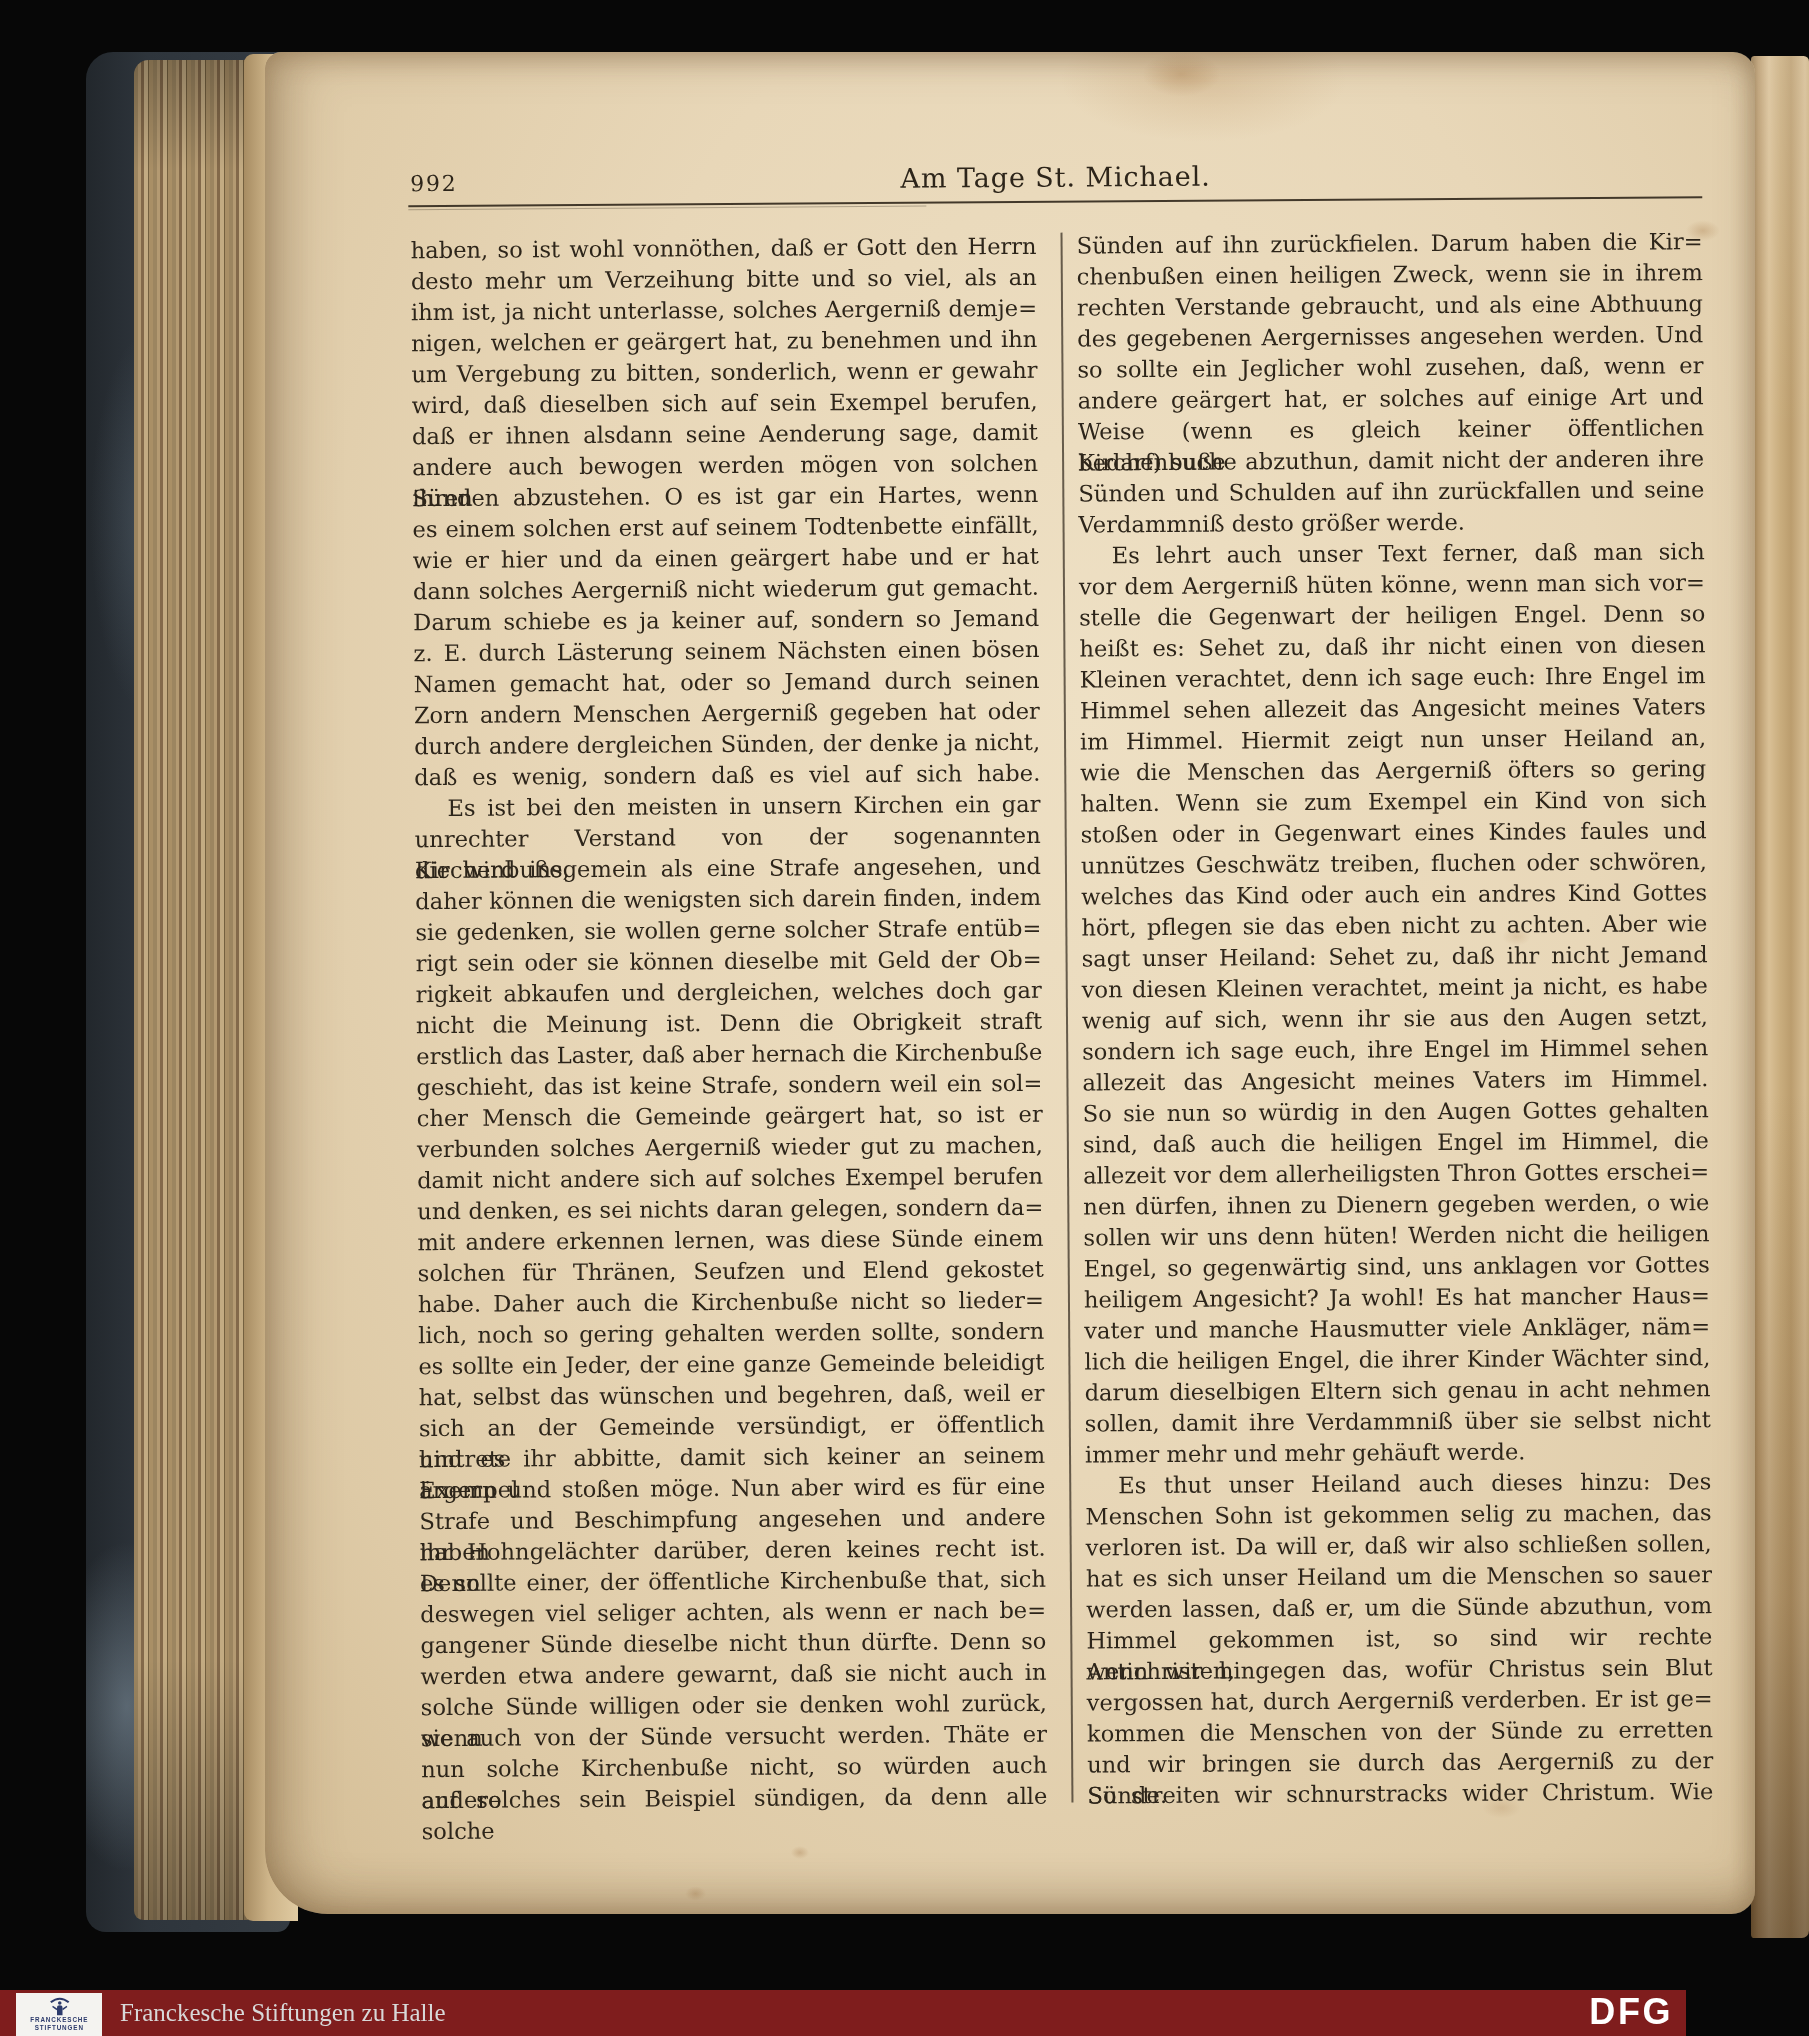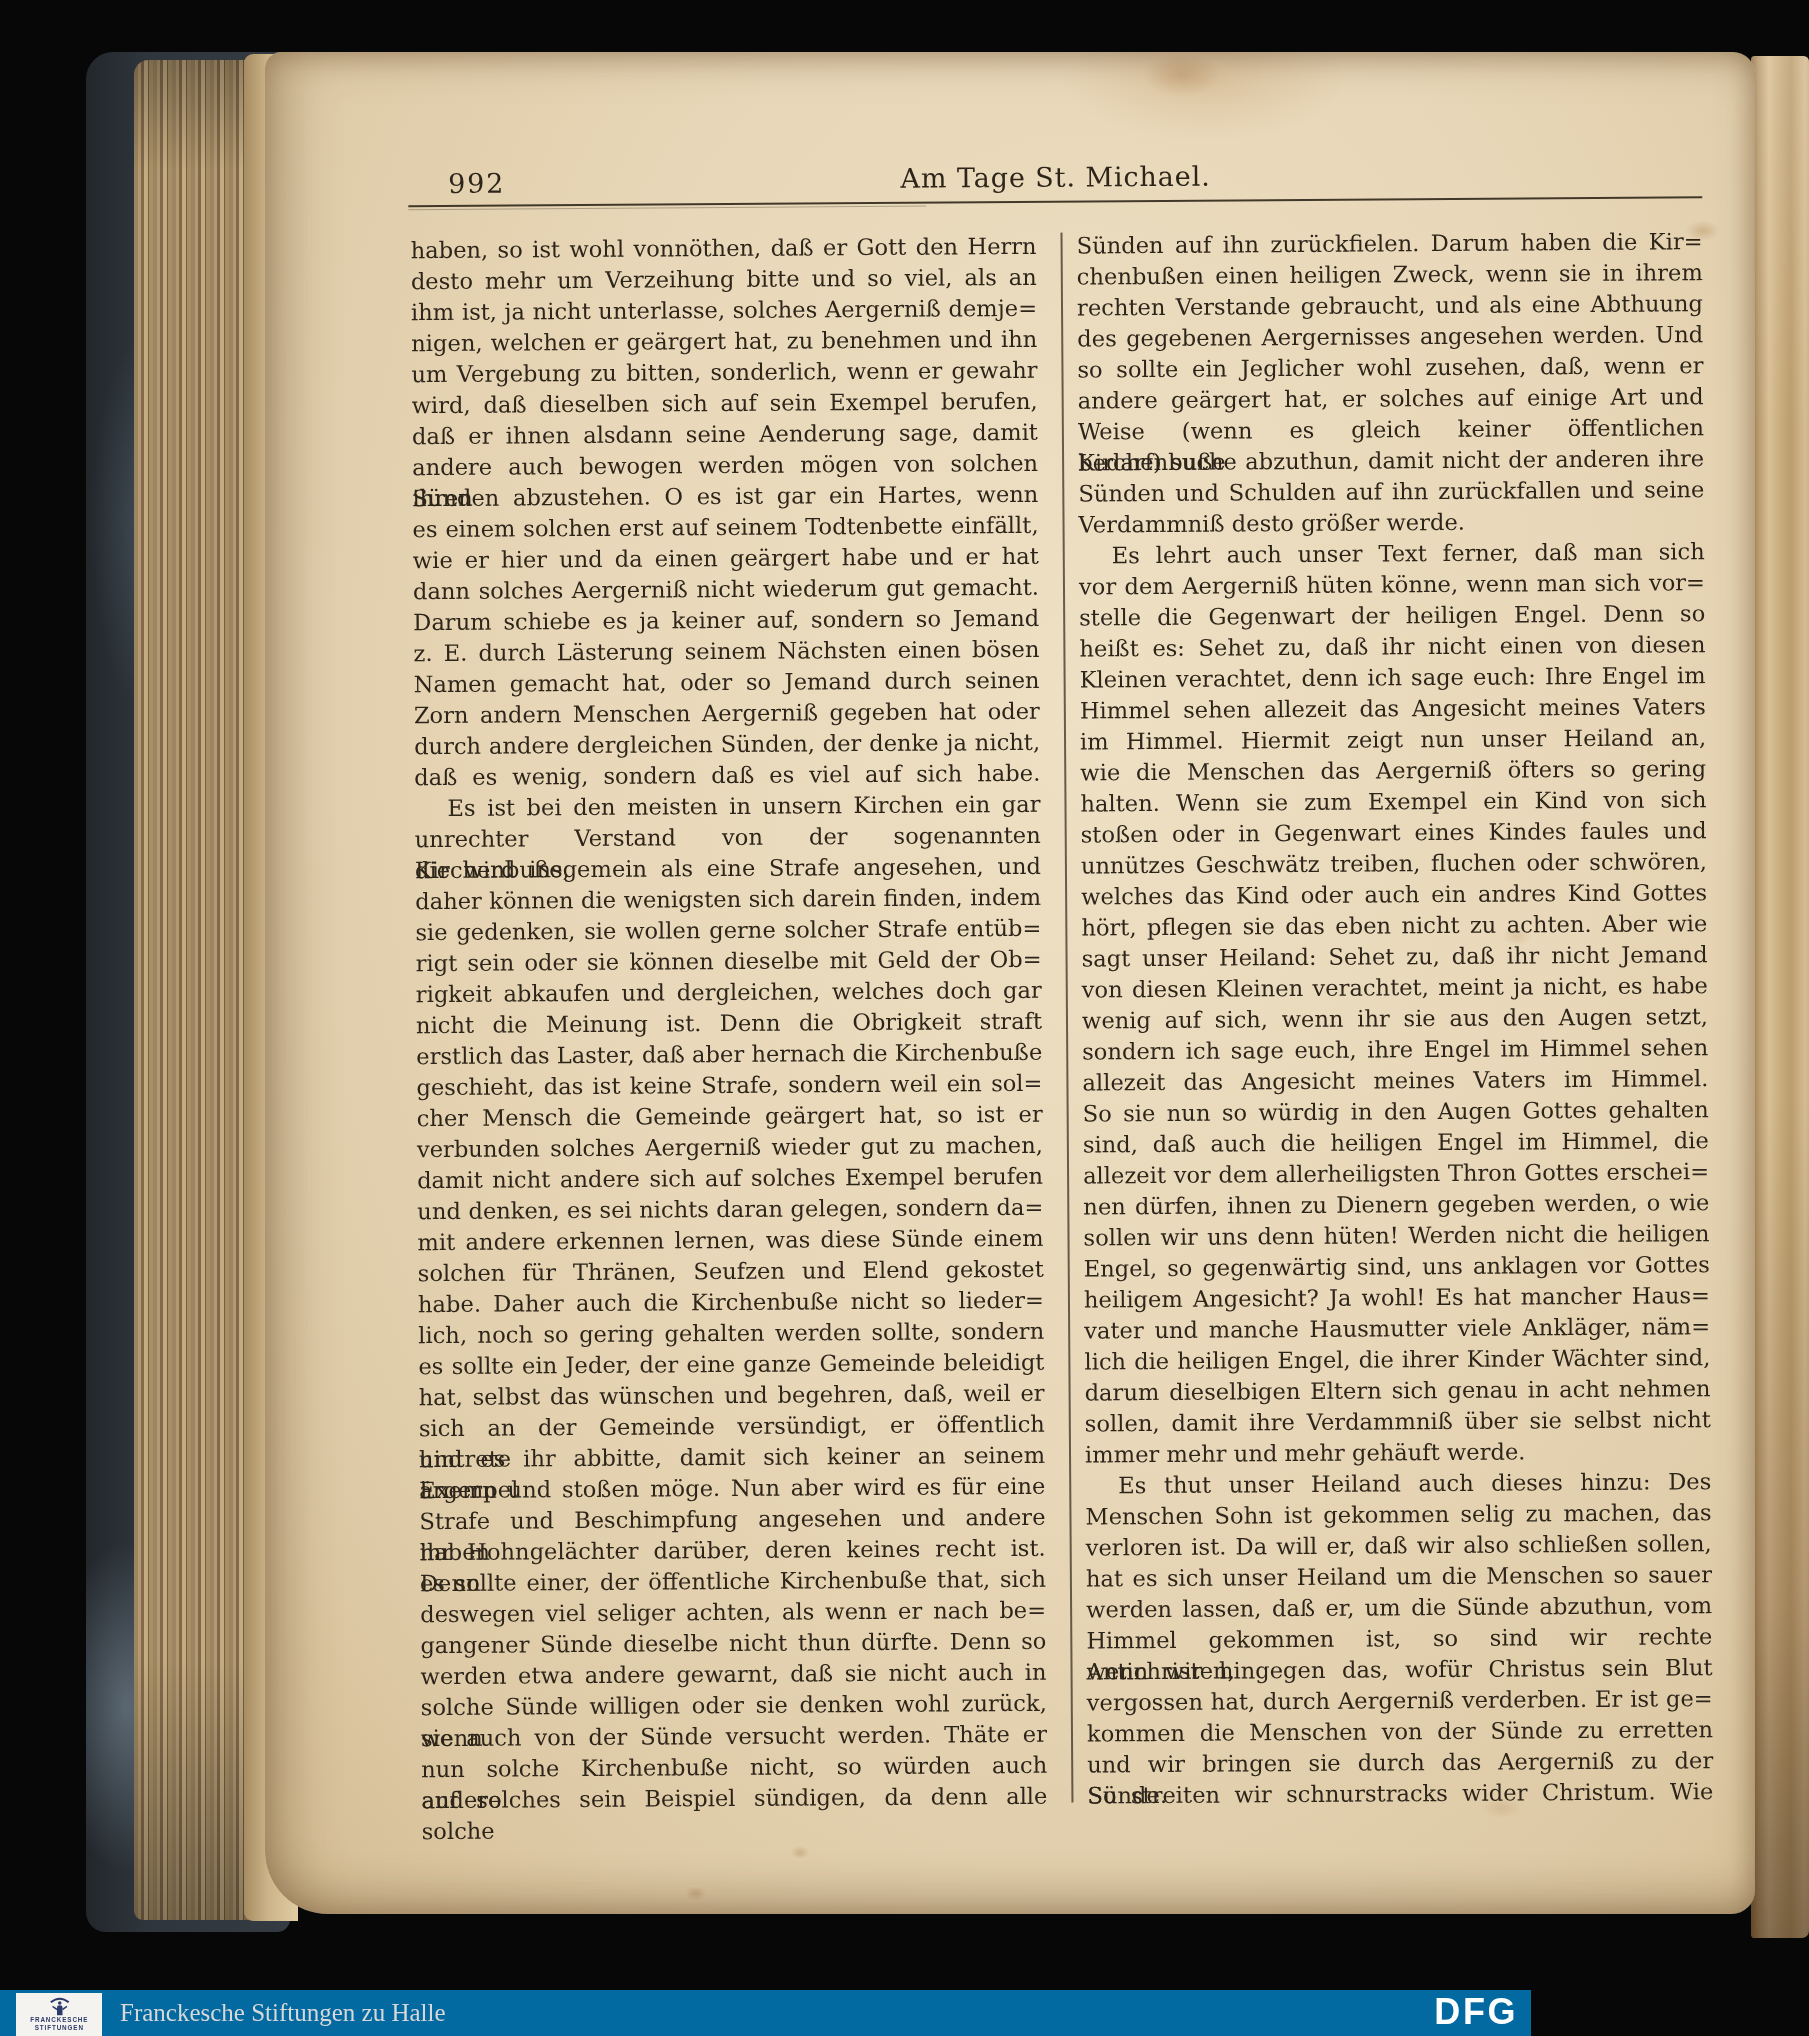--- a/index.html
+++ b/index.html
@@ -61,23 +61,22 @@
       inset 0 -18px 41px rgba(110,80,45,.26);
     border-radius:16.3px 22px 23.5px 63px;
   }
   
   .page-content{
     position:absolute;left:0;top:0;width:1490px;height:1862px;
     transform:rotate(-0.4deg);transform-origin:50% 52%;
     color:#2d251a;
   }
   .page-number{
-    position:absolute;left:151px;top:112px;font-size:27px;line-height:31px;
+    position:absolute;left:151px;top:112px;font-size:22px;line-height:31px;
     letter-spacing:1.8px;
-    margin-left:38px;
   }
   .running-title{
     position:absolute;left:149px;top:110px;width:1295px;text-align:center;
     font-size:27px;line-height:31px;letter-spacing:0.9px;
   }
   .header-rule{
     position:absolute;left:149px;top:149px;width:1294px;height:1.8px;
     background:#42382a;
   }
   .header-rule:after{
@@ -96,22 +95,22 @@
   .col-right{left:817px;}
   .tline{
     height:31px;line-height:31px;
     text-align:justify;text-align-last:justify;
     white-space:normal;overflow:visible;
   }
   .tline.endline{text-align-last:left;}
   .tline.indent{text-indent:33px;}
   
   .footer-bar{
-    position:absolute;left:0;top:1990px;width:1531px;height:46px;
-    background:#0369a1;
+    position:absolute;left:0;top:1990px;width:1686px;height:46px;
+    background:#7f1d1d;
     text-decoration:underline;
   }
   .logo-box{
     position:absolute;left:16.3px;top:2.7px;width:86px;height:43px;
     background:#f4f3f0;
     display:flex;flex-direction:column;align-items:center;justify-content:flex-start;
   }
   .logo-emblem{width:23.5px;height:22px;margin-top:1.8px;}
   .logo-text{
     font-family:"Liberation Sans", sans-serif;

